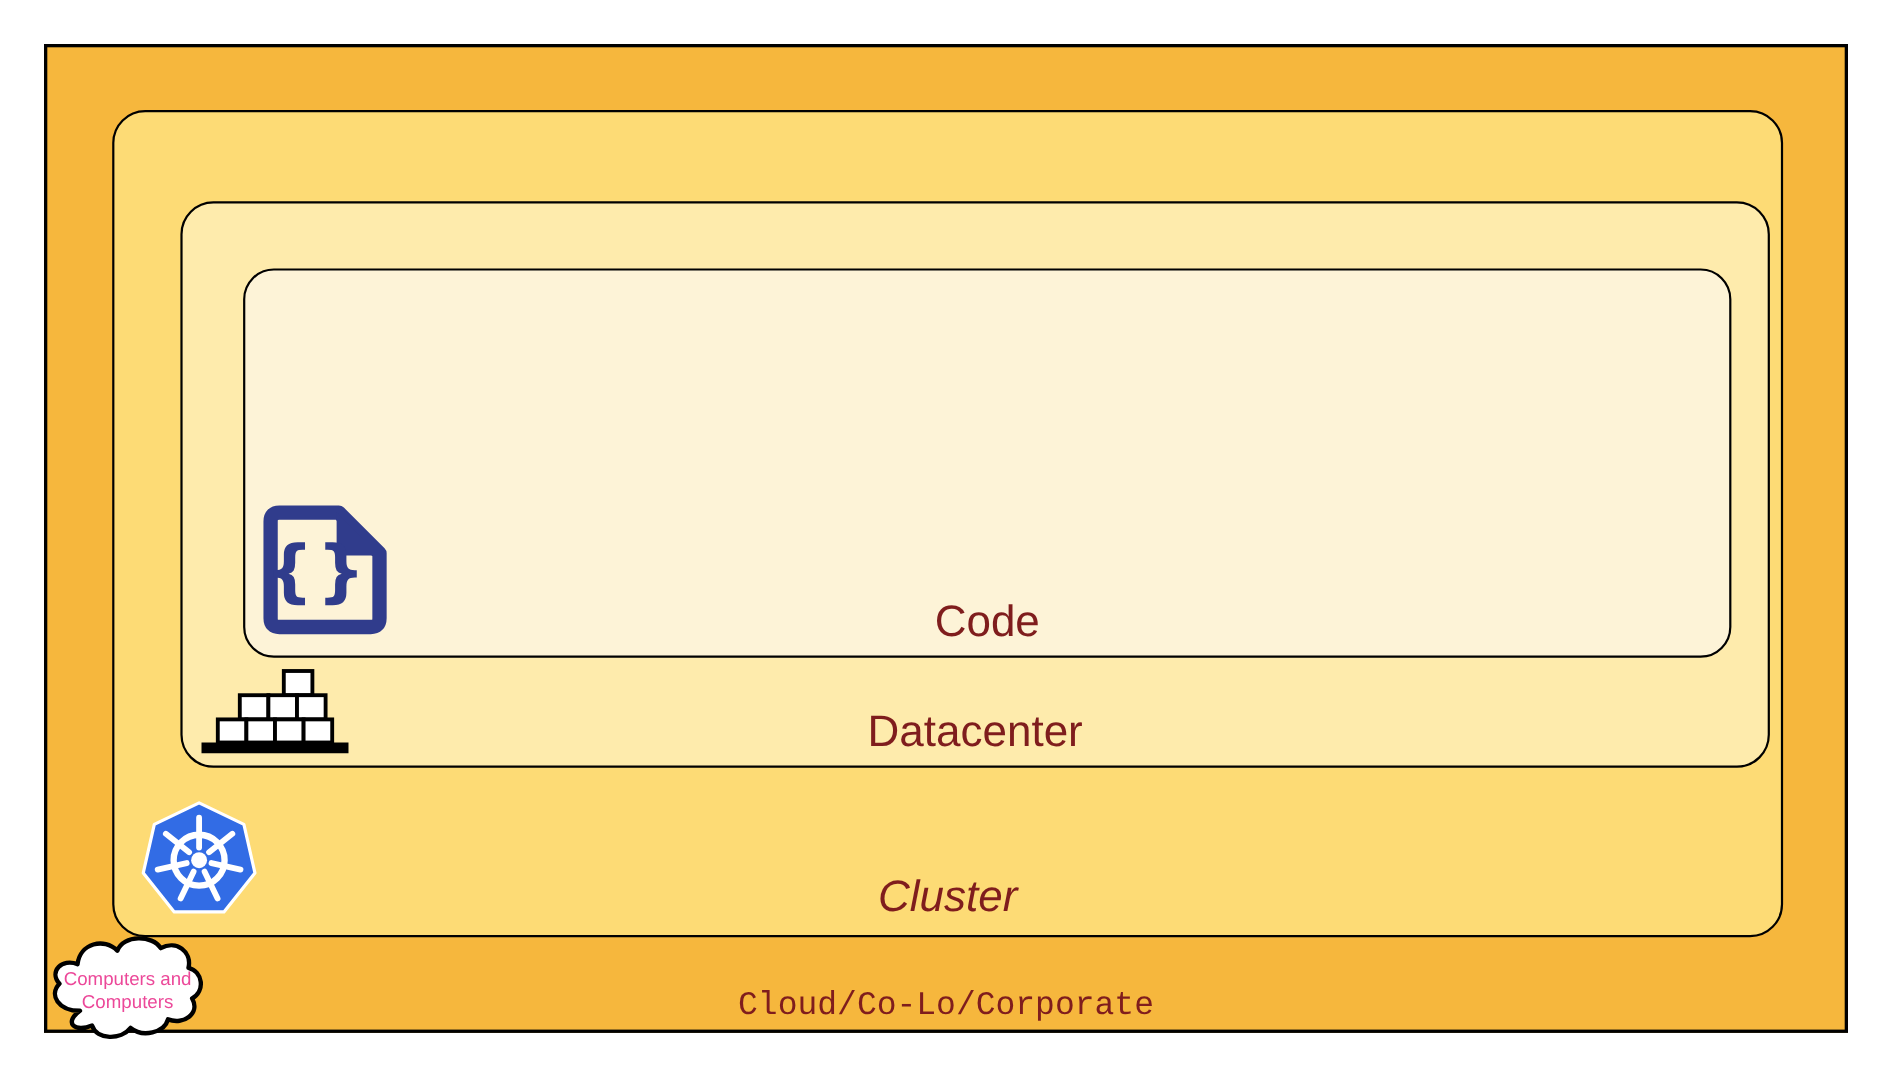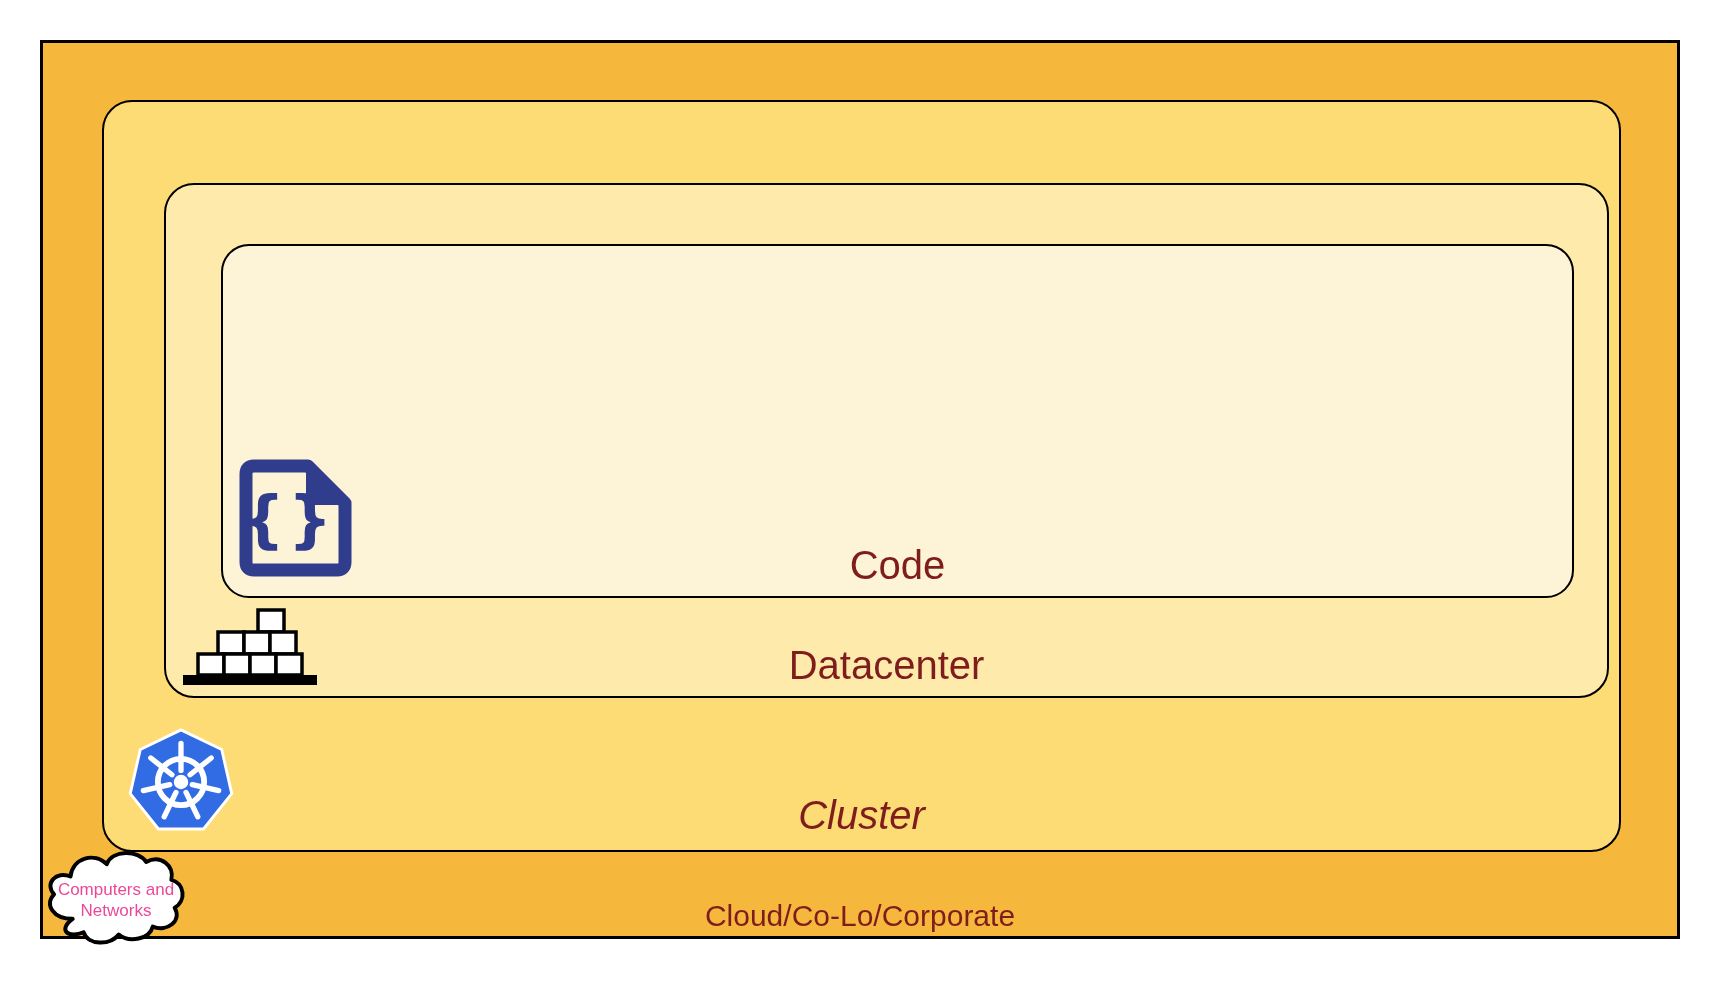--- a/index.html
+++ b/index.html
@@ -51,20 +51,21 @@
     width: 1353px; height: 354px;
     border-radius: 28px;
   }
   #code-label      { bottom: 8px; }
   #container-label { bottom: 8px; }
   #cluster-label   { bottom: 12px; font-style: italic; }
   #datacenter-label {
     bottom: 2px;
     font-size: 30px;
     line-height: 37px;
+    font-family: Liberation Mono, monospace;
   }
   .icon-abs { position: absolute; }
   #code-file-icon      { left: 238px; top: 458px; width: 115px; height: 120px; }
   #container-box-icon  { left: 183px; top: 607px; width: 134px; height: 78px; }
   #kubernetes-logo     { left: 126px; top: 727px; width: 110px; height: 110px; }
   #cloud-callout       { left: 42px;  top: 843px; width: 148px; height: 106px; z-index: 5; }
   #cloud-callout svg   { position: absolute; left: 0; top: 0; width: 100%; height: 100%; }
   #cloud-callout-text {
     position: absolute;
     left: 0; right: 0; top: 10px;
@@ -150,17 +151,17 @@
                C 64 6 88 6 95 17
                C 108 10 121 20 118 33
                C 130 36 132 52 121 58
                C 128 70 114 80 101 75
                C 98 86 80 90 70 82
                C 62 92 42 92 38 80
                C 24 86 14 78 28 68 Z" stroke="#000000" stroke-width="4" stroke-linejoin="round" vector-effect="non-scaling-stroke" fill="#FFFFFF"></path>
     </svg>
     <div id="cloud-callout-text">
       <div>Computers and</div>
-      <div>Networks</div>
+      <div>Computers</div>
     </div>
   </div>
 
 </div>
 
 </body></html>

